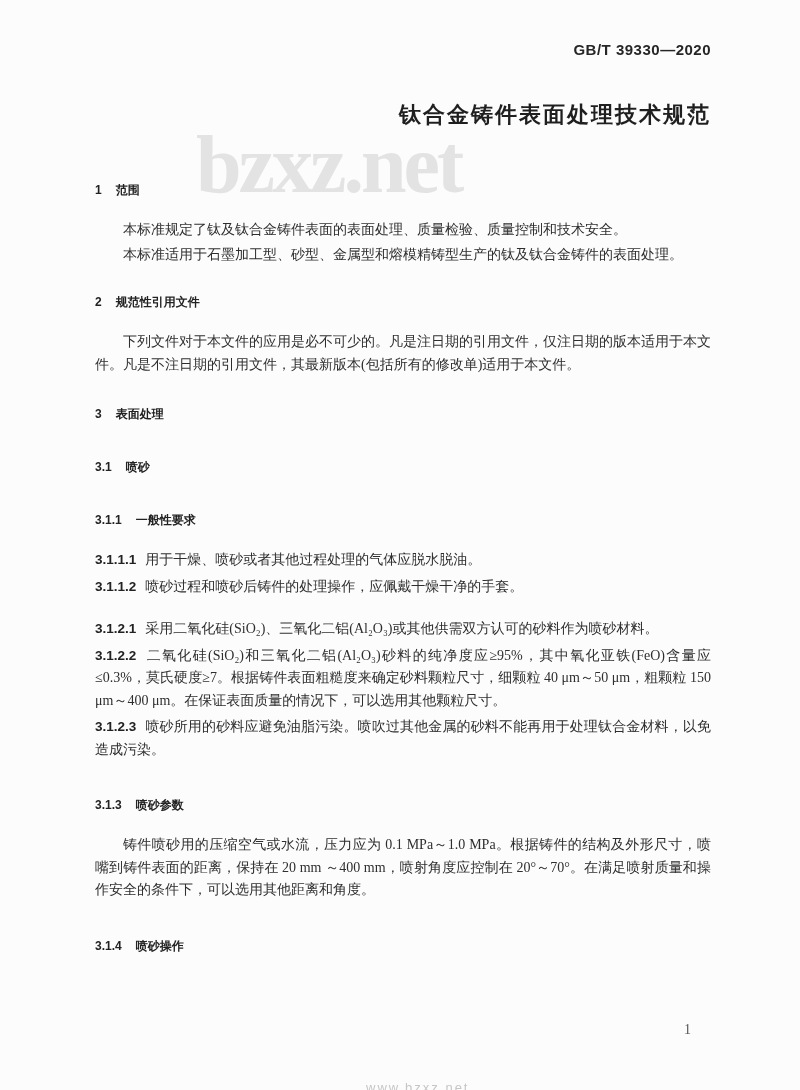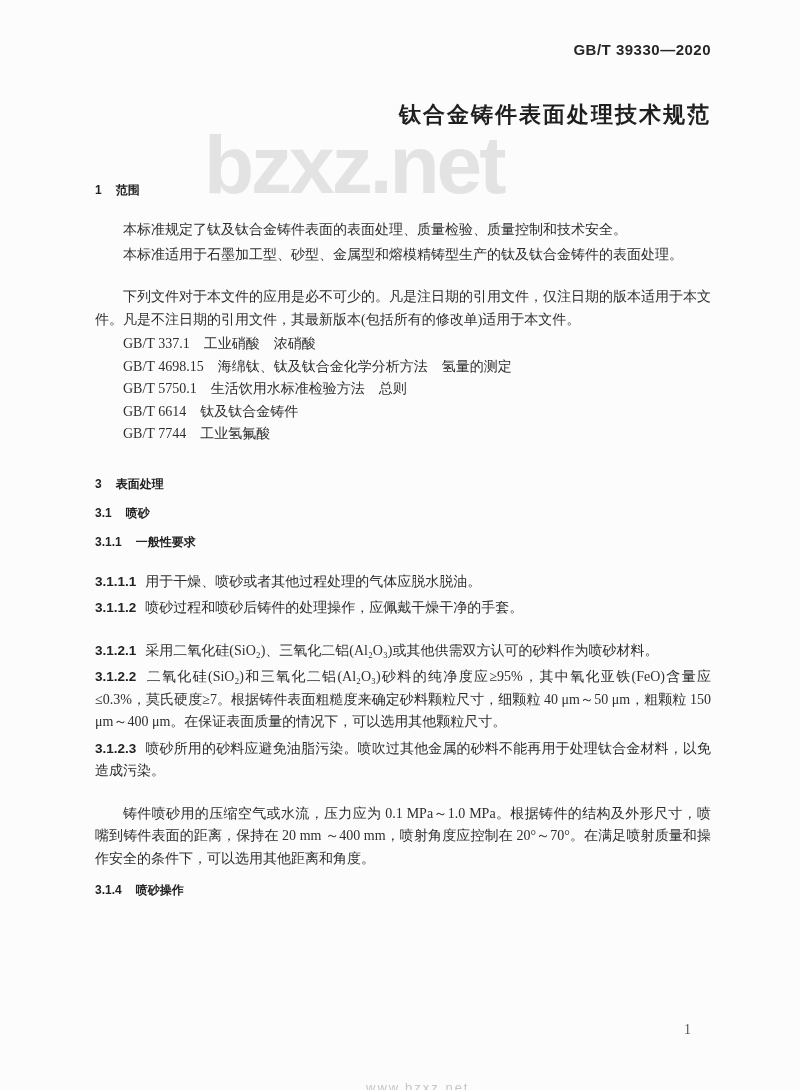--- a/index.html
+++ b/index.html
@@ -22,23 +22,23 @@
     padding-top: 41px;
     text-align: right;
     font-family: "Liberation Sans", "DejaVu Sans", sans-serif;
     font-weight: bold;
     font-size: 15px;
     letter-spacing: 0.5px;
     color: #262626;
   }
   .watermark {
     position: absolute;
-    left: 204px;
+    left: 196px;
     top: 124px;
-    font-family: Liberation Sans, sans-serif;
+    font-family: Liberation Serif, serif;
     font-weight: bold;
     font-size: 82px;
     line-height: 1;
     letter-spacing: -3px;
     color: #e3e3e3;
     z-index: 0;
     user-select: none;
   }
   .doc-title {
     position: relative;
@@ -56,21 +56,21 @@
     z-index: 1;
     font-family: "Liberation Sans", "DejaVu Sans", sans-serif;
     font-weight: bold;
     font-size: 12px;
     color: #222222;
   }
   .heading .hnum { margin-right: 14px; }
   .h-l1 { margin-top: 52px; }
   .h-s2 { margin-top: 28px; }
   .h-s3 { margin-top: 30px; }
-  .h-sub { margin-top: 12px; }
+  .h-sub { margin-top: 36px; }
   .para {
     margin: 0;
     margin-top: 20px;
     font-size: 14px;
     line-height: 22.5px;
     text-align: justify;
     color: #2e2e2e;
   }
   .para.indent { text-indent: 2em; font-family: Liberation Serif, serif; }
   .para.tight { margin-top: 2px; }
@@ -132,28 +132,24 @@
     <div class="std-code">GB/T 39330—2020</div>
 
     <div class="doc-title">钛合金铸件表面处理技术规范</div>
 
     <div class="heading h-l1">
       <span class="hnum">1</span><span>范围</span>
     </div>
     <p class="para indent">本标准规定了钛及钛合金铸件表面的表面处理、质量检验、质量控制和技术安全。</p>
     <p class="para indent tight">本标准适用于石墨加工型、砂型、金属型和熔模精铸型生产的钛及钛合金铸件的表面处理。</p>
 
+    <div class="heading h-s2">
+      <span class="hnum">2</span><span>规范性引用文件</span>
+    </div>
     <p class="para indent">下列文件对于本文件的应用是必不可少的。凡是注日期的引用文件，仅注日期的版本适用于本文件。凡是不注日期的引用文件，其最新版本(包括所有的修改单)适用于本文件。</p>
-    <div class="ref-list">
-      <div class="ref-item">GB/T 337.1　工业硝酸　浓硝酸</div>
-      <div class="ref-item">GB/T 4698.15　海绵钛、钛及钛合金化学分析方法　氢量的测定</div>
-      <div class="ref-item">GB/T 5750.1　生活饮用水标准检验方法　总则</div>
-      <div class="ref-item">GB/T 6614　钛及钛合金铸件</div>
-      <div class="ref-item">GB/T 7744　工业氢氟酸</div>
-    </div>
 
     <div class="heading h-s3">
       <span class="hnum">3</span><span>表面处理</span>
     </div>
 
     <div class="heading h-sub">
       <span class="hnum">3.1</span><span>喷砂</span>
     </div>
 
     <div class="heading h-sub">
@@ -171,20 +167,23 @@
     <p class="clause first">
       <span class="cnum">3.1.2.1</span><span>采用二氧化硅(SiO₂)、三氧化二铝(Al₂O₃)或其他供需双方认可的砂料作为喷砂材料。</span>
     </p>
     <p class="clause">
       <span class="cnum">3.1.2.2</span><span>二氧化硅(SiO₂)和三氧化二铝(Al₂O₃)砂料的纯净度应≥95%，其中氧化亚铁(FeO)含量应≤0.3%，莫氏硬度≥7。根据铸件表面粗糙度来确定砂料颗粒尺寸，细颗粒 40 μm～50 μm，粗颗粒 150 μm～400 μm。在保证表面质量的情况下，可以选用其他颗粒尺寸。</span>
     </p>
     <p class="clause">
       <span class="cnum">3.1.2.3</span><span>喷砂所用的砂料应避免油脂污染。喷吹过其他金属的砂料不能再用于处理钛合金材料，以免造成污染。</span>
     </p>
 
+    <div class="heading h-sub">
+      <span class="hnum">3.1.3</span><span>喷砂参数</span>
+    </div>
     <p class="para indent">铸件喷砂用的压缩空气或水流，压力应为 0.1 MPa～1.0 MPa。根据铸件的结构及外形尺寸，喷嘴到铸件表面的距离，保持在 20 mm ～400 mm，喷射角度应控制在 20°～70°。在满足喷射质量和操作安全的条件下，可以选用其他距离和角度。</p>
 
     <div class="heading h-sub">
       <span class="hnum">3.1.4</span><span>喷砂操作</span>
     </div>
 
   </div>
 
   <div class="page-number">1</div>
   <div class="footer-cropped">www.bzxz.net</div>

